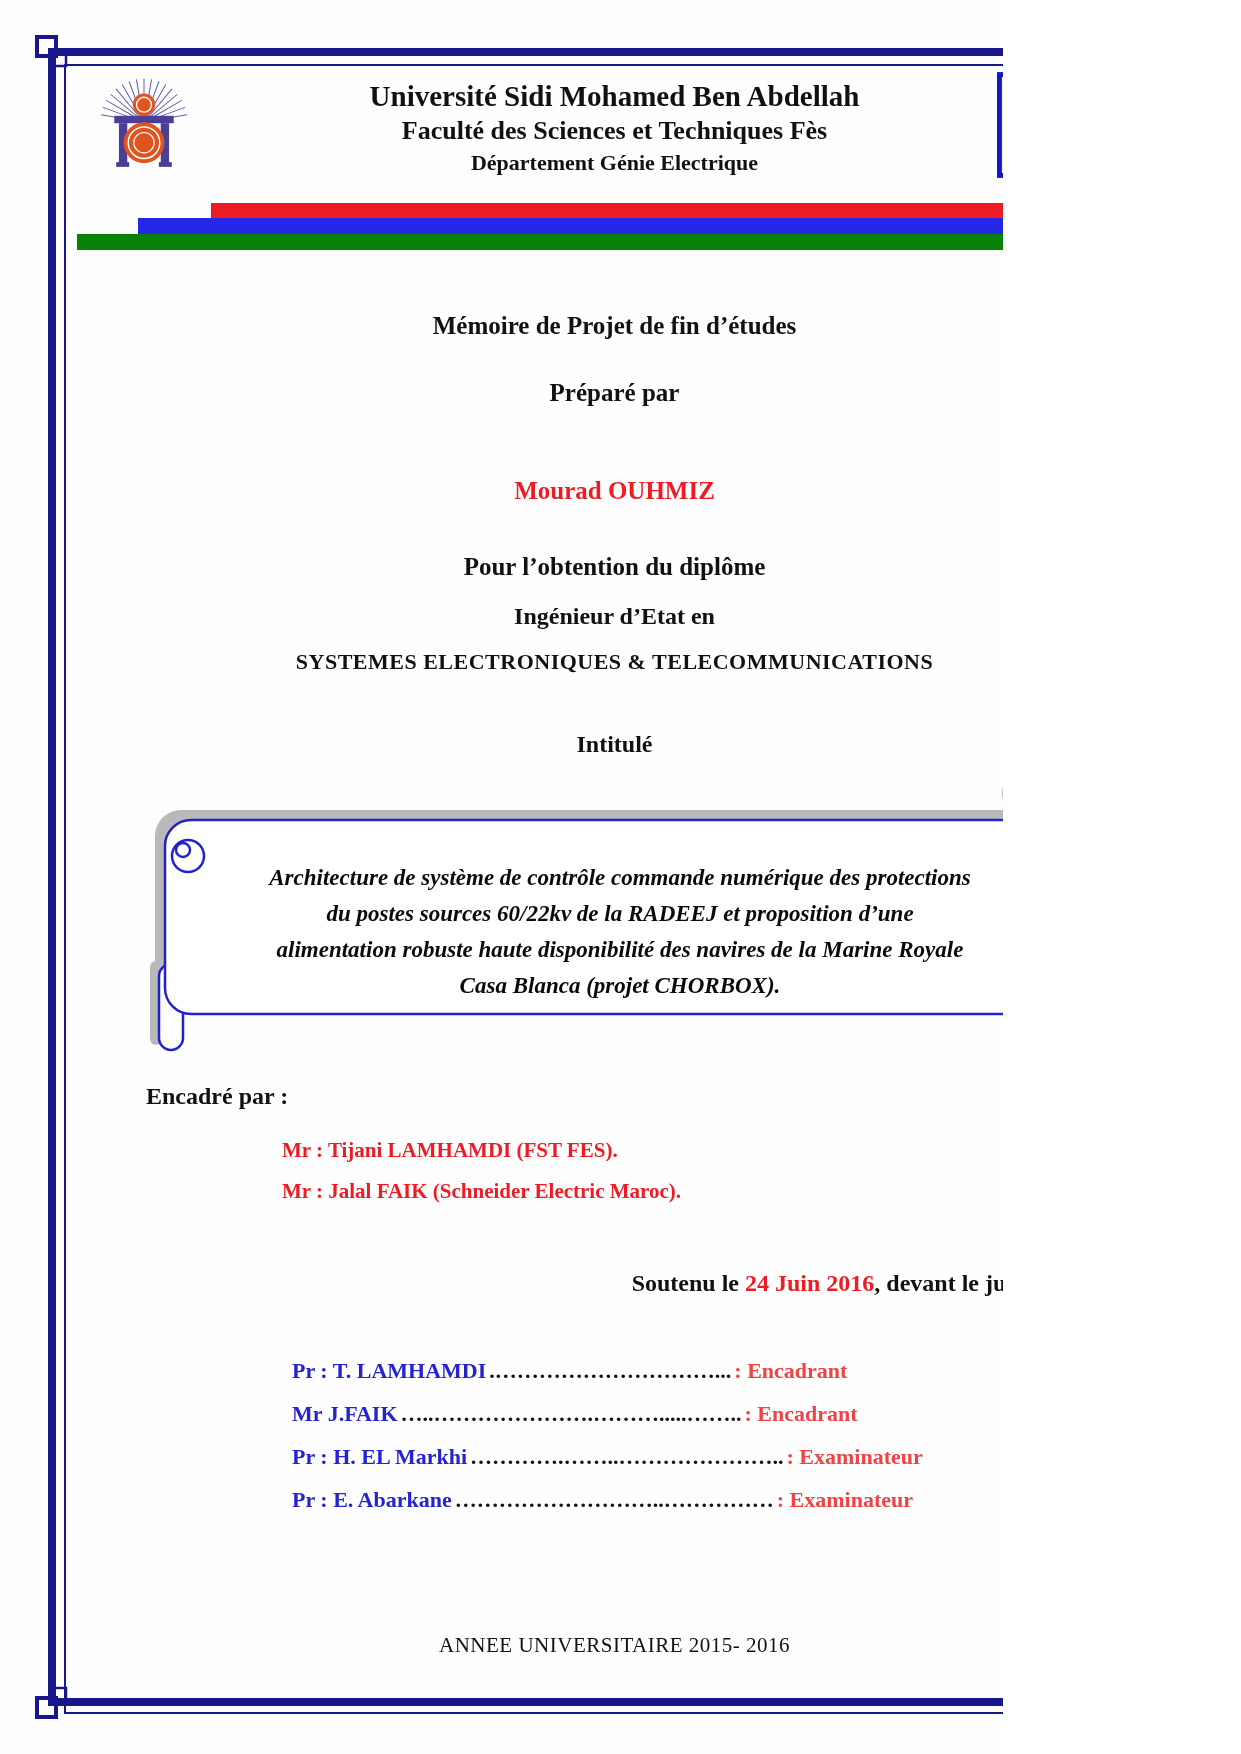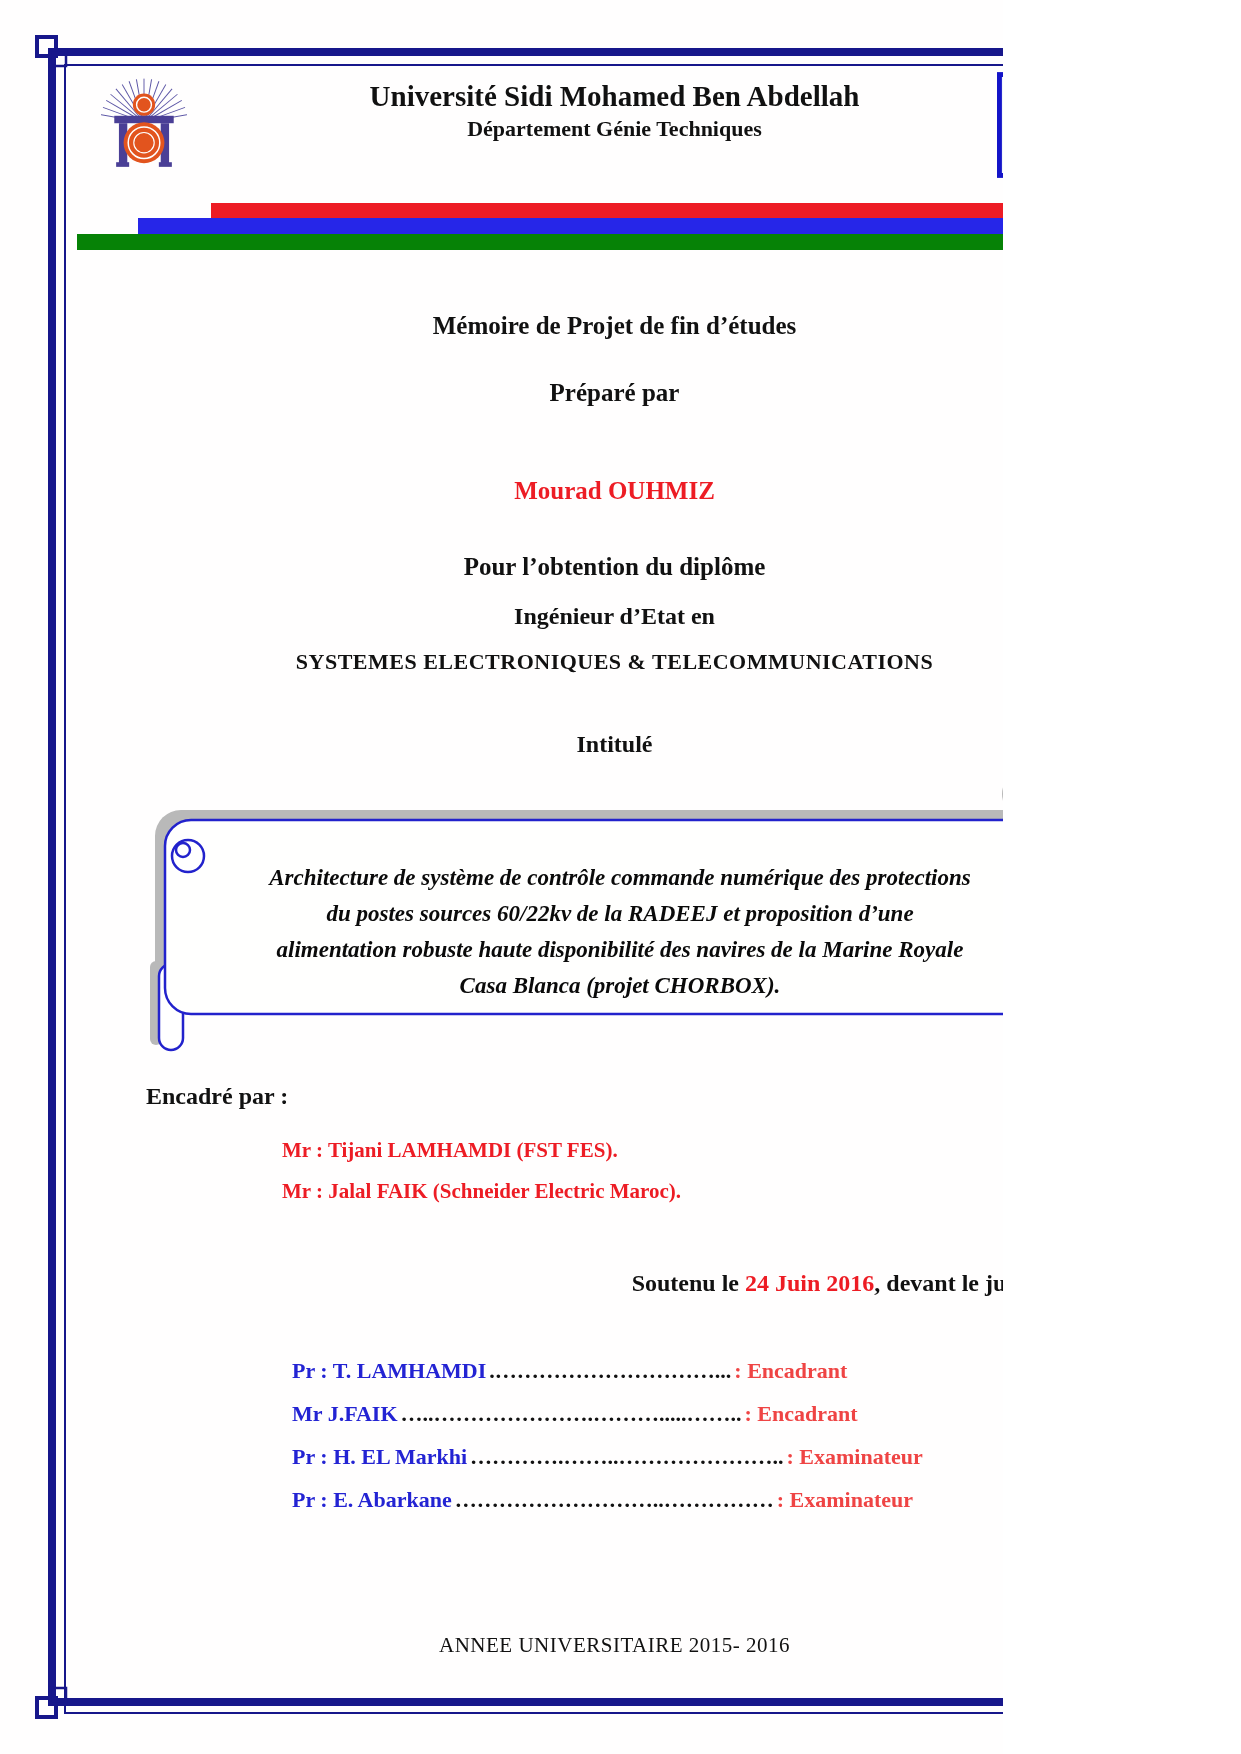--- a/index.html
+++ b/index.html
@@ -121,21 +121,22 @@
     <rect x="61" y="95" width="14" height="5" fill="#4A3F96"></rect>
     <circle cx="45" cy="33" r="12" fill="#E2541E"></circle>
     <circle cx="45" cy="33" r="8" fill="none" stroke="#FFFFFF" stroke-width="1.5"></circle>
     <circle cx="45" cy="74" r="22" fill="#E2541E"></circle>
     <circle cx="45" cy="74" r="17" fill="none" stroke="#FFFFFF" stroke-width="1.6"></circle>
     <circle cx="45" cy="74" r="11" fill="none" stroke="#FFFFFF" stroke-width="1.2"></circle>
   </svg>
 
   <div class="header-text">
     <div class="hl1">Université Sidi Mohamed Ben Abdellah</div>
-    <div class="hl3">Département Génie Techniques</div>
+    <div class="hl2">Faculté des Sciences et Techniques Fès</div>
+    <div class="hl3">Département Génie Electrique</div>
   </div>
 
   <svg class="logo-right" viewBox="0 0 98 108">
     <rect x="2.5" y="2.5" width="93" height="103" fill="#F0F6FA" stroke="#1414C8" stroke-width="5"></rect>
     <g stroke="#7FB2CF" stroke-width="3">
       <line x1="12" y1="12" x2="45" y2="36"></line>
       <line x1="9" y1="24" x2="43" y2="43"></line>
       <line x1="9" y1="36" x2="42" y2="50"></line>
       <line x1="11" y1="48" x2="42" y2="56"></line>
       <line x1="86" y1="12" x2="53" y2="36"></line>

